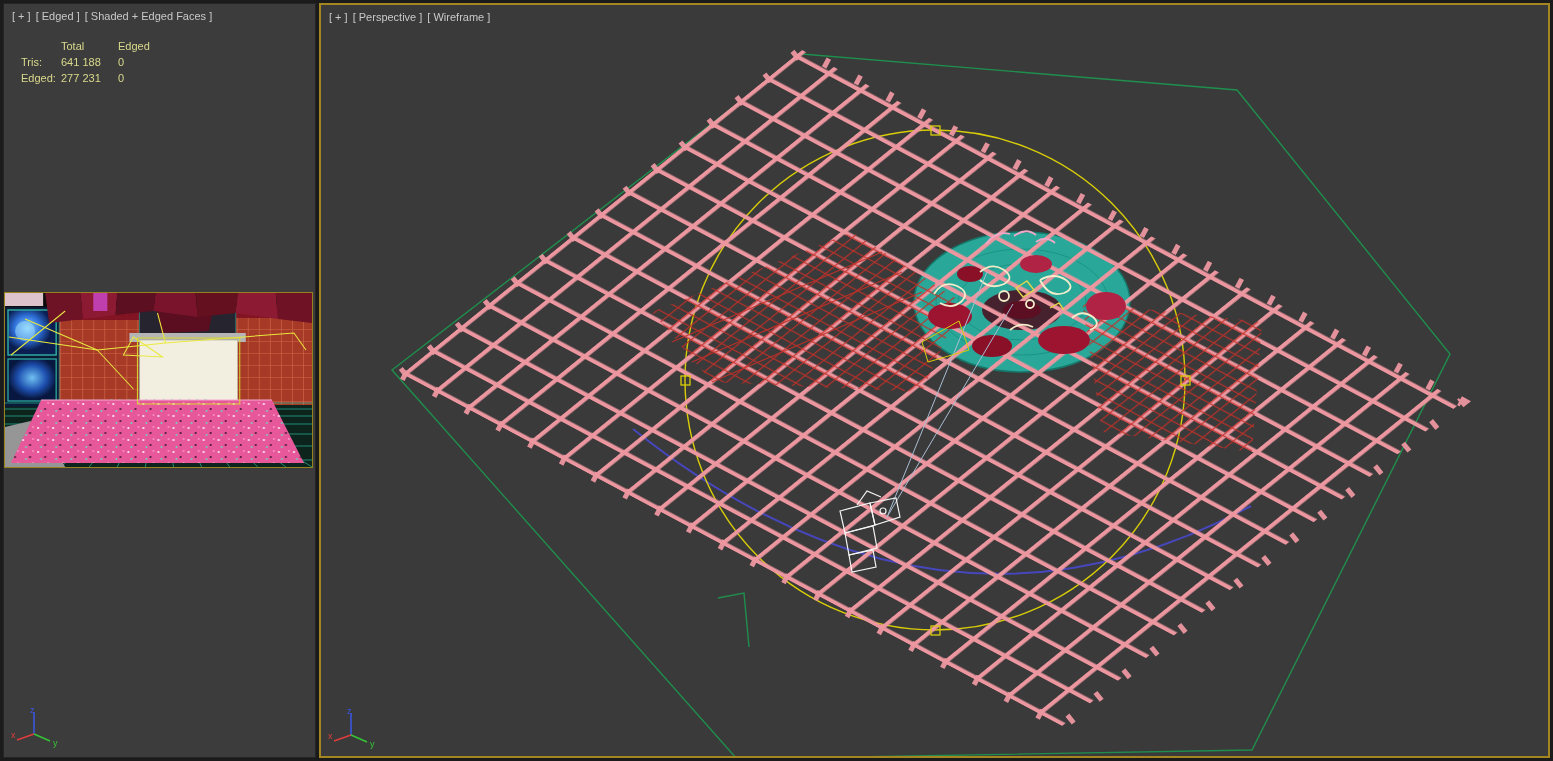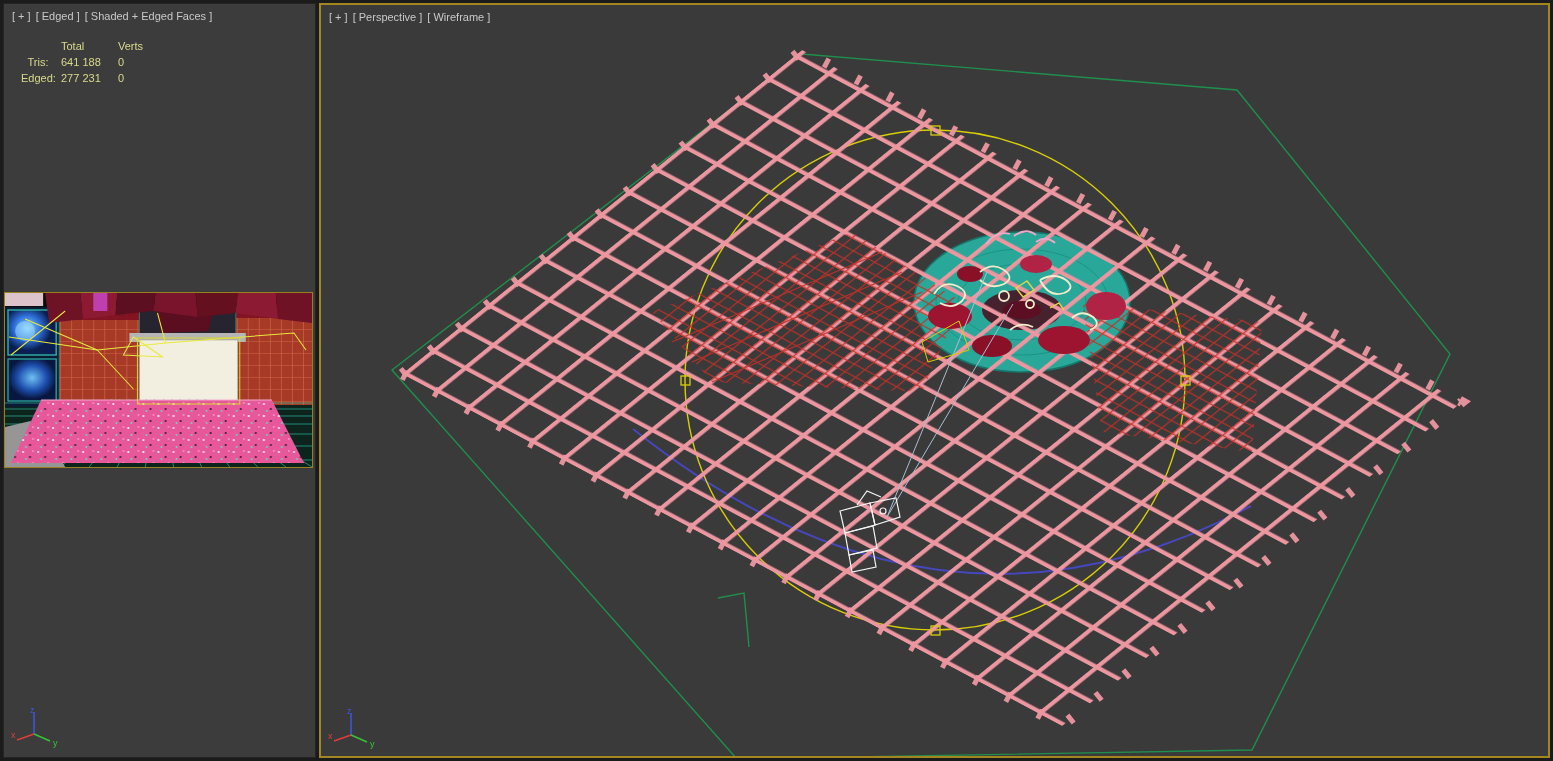--- a/index.html
+++ b/index.html
@@ -10,21 +10,21 @@
   .viewport { position:absolute; background:#3c3c3c; }
   #vp-left  { left:3px; top:3px; width:313px; height:755px; border:1px solid #242424; }
   #vp-right { left:319px; top:3px; width:1231px; height:755px; border:2px solid #a3861f; background:#3a3a3a; }
 
   .vp-label { position:absolute; top:6px; left:8px; z-index:6; display:flex; gap:5px;
               font-size:11px; color:#c9c9c9; white-space:pre; cursor:default; }
 
   .stats { position:absolute; left:17px; top:34px; z-index:5;
            display:grid; grid-template-columns:40px 57px 44px;
            font-size:11px; line-height:16px; color:#d9d98c; }
-  .stats .lbl { text-align:center; padding-right:6px; }
+  .stats .lbl { text-align:left; padding-right:6px; }
 
   .thumb { position:absolute; left:0px; top:288px; width:309px; height:176px;
            border:1px solid #97801f; background:#101010; z-index:2; }
   .thumb svg { display:block; width:100%; height:100%; }
 
   .scene { position:absolute; inset:0; width:100%; height:100%; z-index:1; }
 
   .tripod { position:absolute; left:6px; top:700px; width:52px; height:46px; z-index:4; }
   .tripod text { font-size:9px; font-family:"Liberation Sans",sans-serif; }
 </style>
@@ -37,21 +37,21 @@
 
     <div class="vp-label">
       <span>[ + ]</span>
       <span>[ Edged ]</span>
       <span>[ Shaded + Edged Faces ]</span>
     </div>
 
     <div class="stats">
       <span class="lbl"></span>
       <span>Total</span>
-      <span>Verts</span>
+      <span>Edged</span>
 
       <span class="lbl">Tris:</span>
       <span>641 188</span>
       <span>0</span>
 
       <span class="lbl">Edged:</span>
       <span>277 231</span>
       <span>0</span>
     </div>
 

